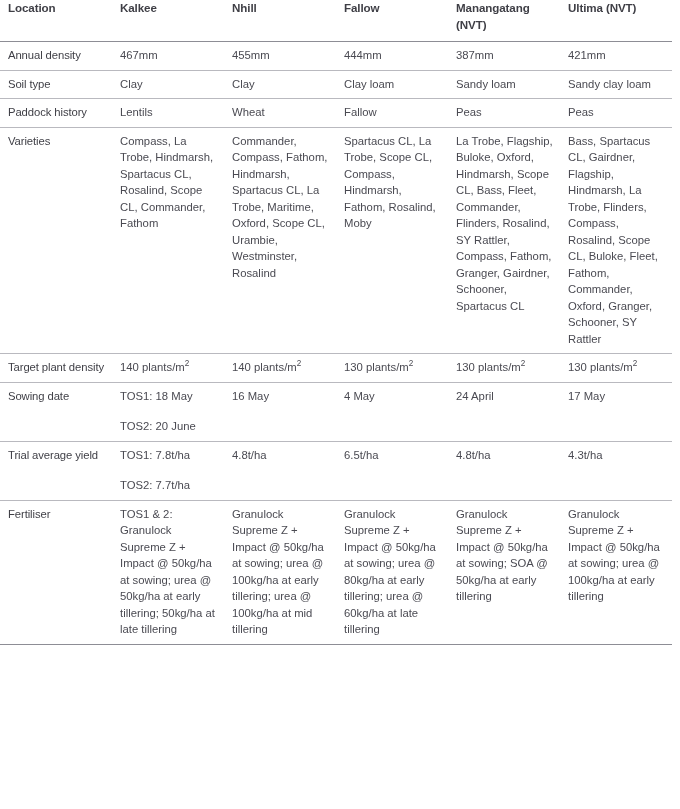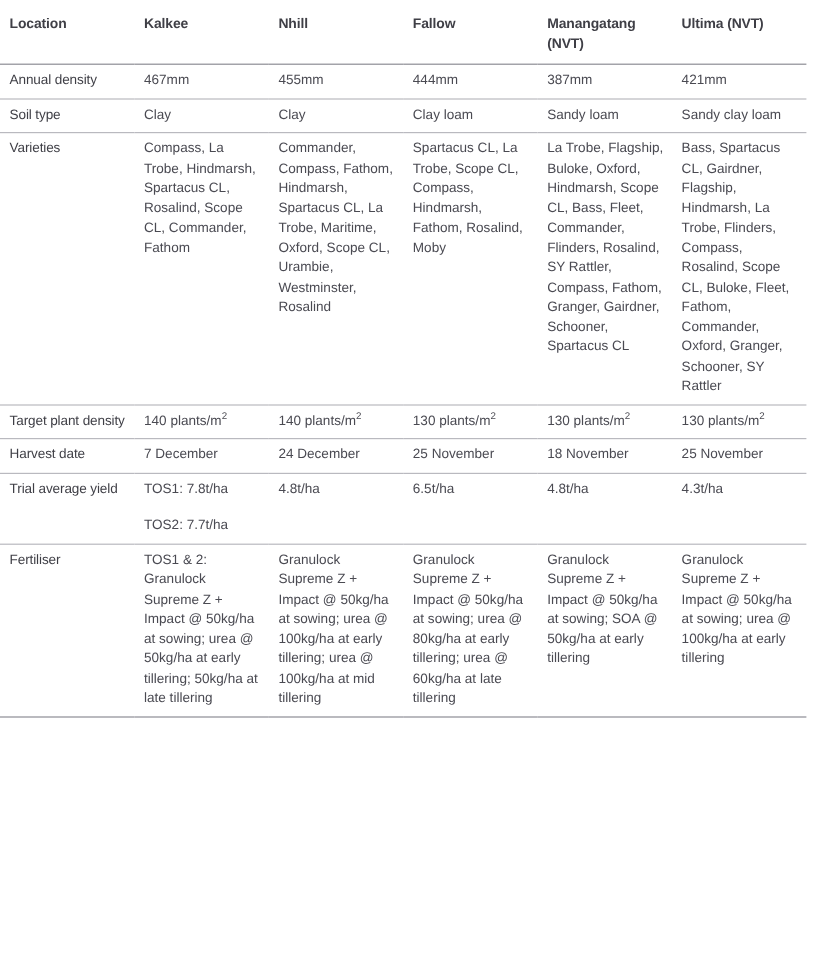--- a/index.html
+++ b/index.html
@@ -29,21 +29,21 @@
     vertical-align: top;
     padding: 5px 6px 6px 8px;
     text-align: left;
     font-weight: normal;
   }
   #trial-table thead th {
     font-weight: bold;
     color: #3f3f46;
     font-size: 11.6px;
     letter-spacing: -0.1px;
-    padding-top: 12px;
+    padding-top: 0;
     padding-bottom: 8px;
   }
   #trial-table thead tr {
     border-bottom: 1.4px solid #8d8d95;
   }
   #trial-table tbody tr {
     border-bottom: 1px solid #b9b9bf;
   }
   #trial-table tbody tr:last-child {
     border-bottom: 1.4px solid #8d8d95;
@@ -111,20 +111,38 @@
         <td>
           <span class="cell-text">Clay loam</span>
         </td>
         <td>
           <span class="cell-text">Sandy loam</span>
         </td>
         <td>
           <span class="cell-text">Sandy clay loam</span>
         </td>
       </tr>
+      <tr>
+        <th class="row-label">Paddock history</th>
+        <td>
+          <span class="cell-text">Lentils</span>
+        </td>
+        <td>
+          <span class="cell-text">Wheat</span>
+        </td>
+        <td>
+          <span class="cell-text">Fallow</span>
+        </td>
+        <td>
+          <span class="cell-text">Peas</span>
+        </td>
+        <td>
+          <span class="cell-text">Peas</span>
+        </td>
+      </tr>
       <tr class="tall-row">
         <th class="row-label">Varieties</th>
         <td>
           <span class="cell-text">Compass, La Trobe, Hindmarsh, Spartacus CL, Rosalind, Scope CL, Commander, Fathom</span>
         </td>
         <td>
           <span class="cell-text">Commander, Compass, Fathom, Hindmarsh, Spartacus CL, La Trobe, Maritime, Oxford, Scope CL, Urambie, Westminster, Rosalind</span>
         </td>
         <td>
           <span class="cell-text">Spartacus CL, La Trobe, Scope CL, Compass, Hindmarsh, Fathom, Rosalind, Moby</span>
@@ -148,35 +166,36 @@
           <span class="cell-text">130 plants/m<sup>2</sup></span>
         </td>
         <td>
           <span class="cell-text">130 plants/m<sup>2</sup></span>
         </td>
         <td>
           <span class="cell-text">130 plants/m<sup>2</sup></span>
         </td>
       </tr>
       <tr>
-        <th class="row-label">Harvest date</th>
-        <td>
-          <span class="cell-text">7 December</span>
-        </td>
-        <td>
-          <span class="cell-text">24 December</span>
-        </td>
-        <td>
-          <span class="cell-text">25 November</span>
-        </td>
-        <td>
-          <span class="cell-text">18 November</span>
-        </td>
-        <td>
-          <span class="cell-text">25 November</span>
+        <th class="row-label">Sowing date</th>
+        <td>
+          <span class="cell-text">TOS1: 18 May</span>
+          <span class="cell-sub">TOS2: 20 June</span>
+        </td>
+        <td>
+          <span class="cell-text">16 May</span>
+        </td>
+        <td>
+          <span class="cell-text">4 May</span>
+        </td>
+        <td>
+          <span class="cell-text">24 April</span>
+        </td>
+        <td>
+          <span class="cell-text">17 May</span>
         </td>
       </tr>
       <tr>
         <th class="row-label">Trial average yield</th>
         <td>
           <span class="cell-text">TOS1: 7.8t/ha</span>
           <span class="cell-sub">TOS2: 7.7t/ha</span>
         </td>
         <td>
           <span class="cell-text">4.8t/ha</span>

